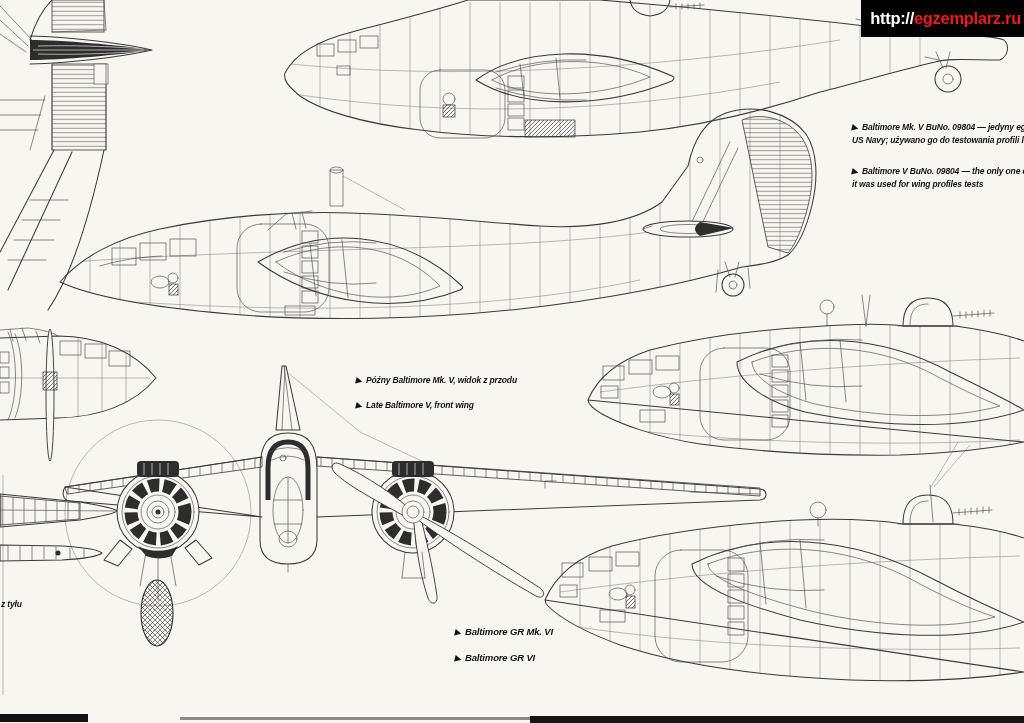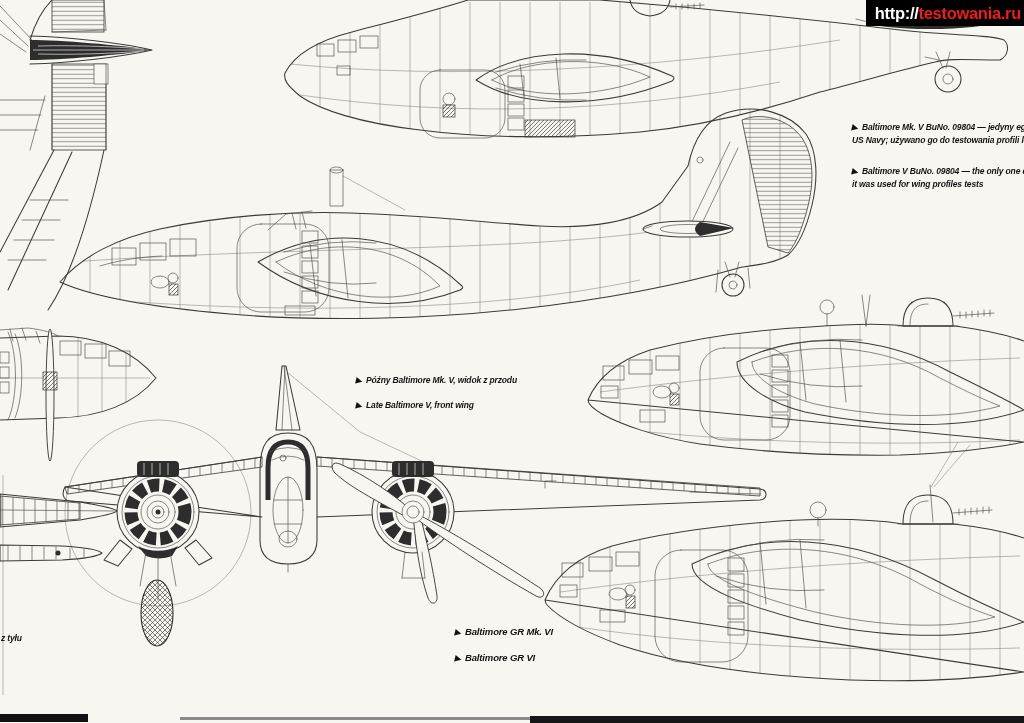--- a/index.html
+++ b/index.html
@@ -14,21 +14,21 @@
   .dk {fill:#2d2d2d;stroke:none;}
   .w  {fill:none;stroke:#eceae4;stroke-width:.7;}
   .ph {fill:url(#hatch);stroke:#3a3a3a;stroke-width:.7;}
   .phl{fill:url(#hl);stroke:#3a3a3a;stroke-width:.8;}
   .pvl{fill:url(#vl9);stroke:#3a3a3a;stroke-width:.8;}
   .pxh{fill:url(#xh);stroke:#2d2d2d;stroke-width:1.1;}
   .bl {fill:#f7f6f1;stroke:#333;stroke-width:.9;}
   .fl {fill:#f7f6f1;}
 
   
-  .watermark{position:absolute;top:0;right:0;height:26px;background:#000;
+  .watermark{position:absolute;top:0;right:0;height:37px;background:#000;
      display:flex;align-items:center;padding:0 3px 0 9px;
      font-weight:bold;font-size:16.5px;line-height:21px;letter-spacing:-.3px;}
   .wm-prefix{color:#fff;}
   .wm-domain{color:#ee1c1c;}
 
   
   .cap{position:absolute;color:#131313;font-style:italic;font-weight:bold;
        font-size:8.5px;letter-spacing:-.15px;line-height:13px;white-space:nowrap;}
   .cap.big{font-size:9.5px;line-height:13px;}
   .mk{display:inline-block;font-style:normal;font-size:8px;transform:rotate(14deg);
@@ -293,21 +293,21 @@
 
   <g>
     <rect x="0" y="714" width="88" height="8" fill="#111"></rect>
     <rect x="180" y="717" width="350" height="3" fill="#8a8a8a"></rect>
     <rect x="530" y="716" width="494" height="7" fill="#161616"></rect>
   </g>
 </svg>
 
 <div class="watermark">
   <span class="wm-prefix">http://</span>
-      <span class="wm-domain">testowania.ru</span>
+      <span class="wm-domain">egzemplarz.ru</span>
 </div>
 
 <div class="cap" style="left:852px;top:121px;">
   <div class="capline"><span class="mk">▶</span><span>Baltimore Mk. V BuNo. 09804 — jedyny egzemplarz</span></div>
   <div class="capline">US Navy; używano go do testowania profili lotniczych</div>
 </div>
 
 <div class="cap" style="left:852px;top:165px;">
   <div class="capline"><span class="mk">▶</span><span>Baltimore V BuNo. 09804 — the only one delivered t</span></div>
   <div class="capline">it was used for wing profiles tests</div>
@@ -322,17 +322,17 @@
 </div>
 
 <div class="cap big" style="left:455px;top:625px;">
   <span class="mk">▶</span><span>Baltimore GR Mk. VI</span>
 </div>
 
 <div class="cap big" style="left:455px;top:651px;">
   <span class="mk">▶</span><span>Baltimore GR VI</span>
 </div>
 
-<div class="cap" style="left:1px;top:598px;margin-top:34px;">
+<div class="cap" style="left:1px;top:598px;">
   <span>z tyłu</span>
 </div>
 
 </div>
 
 </body></html>

